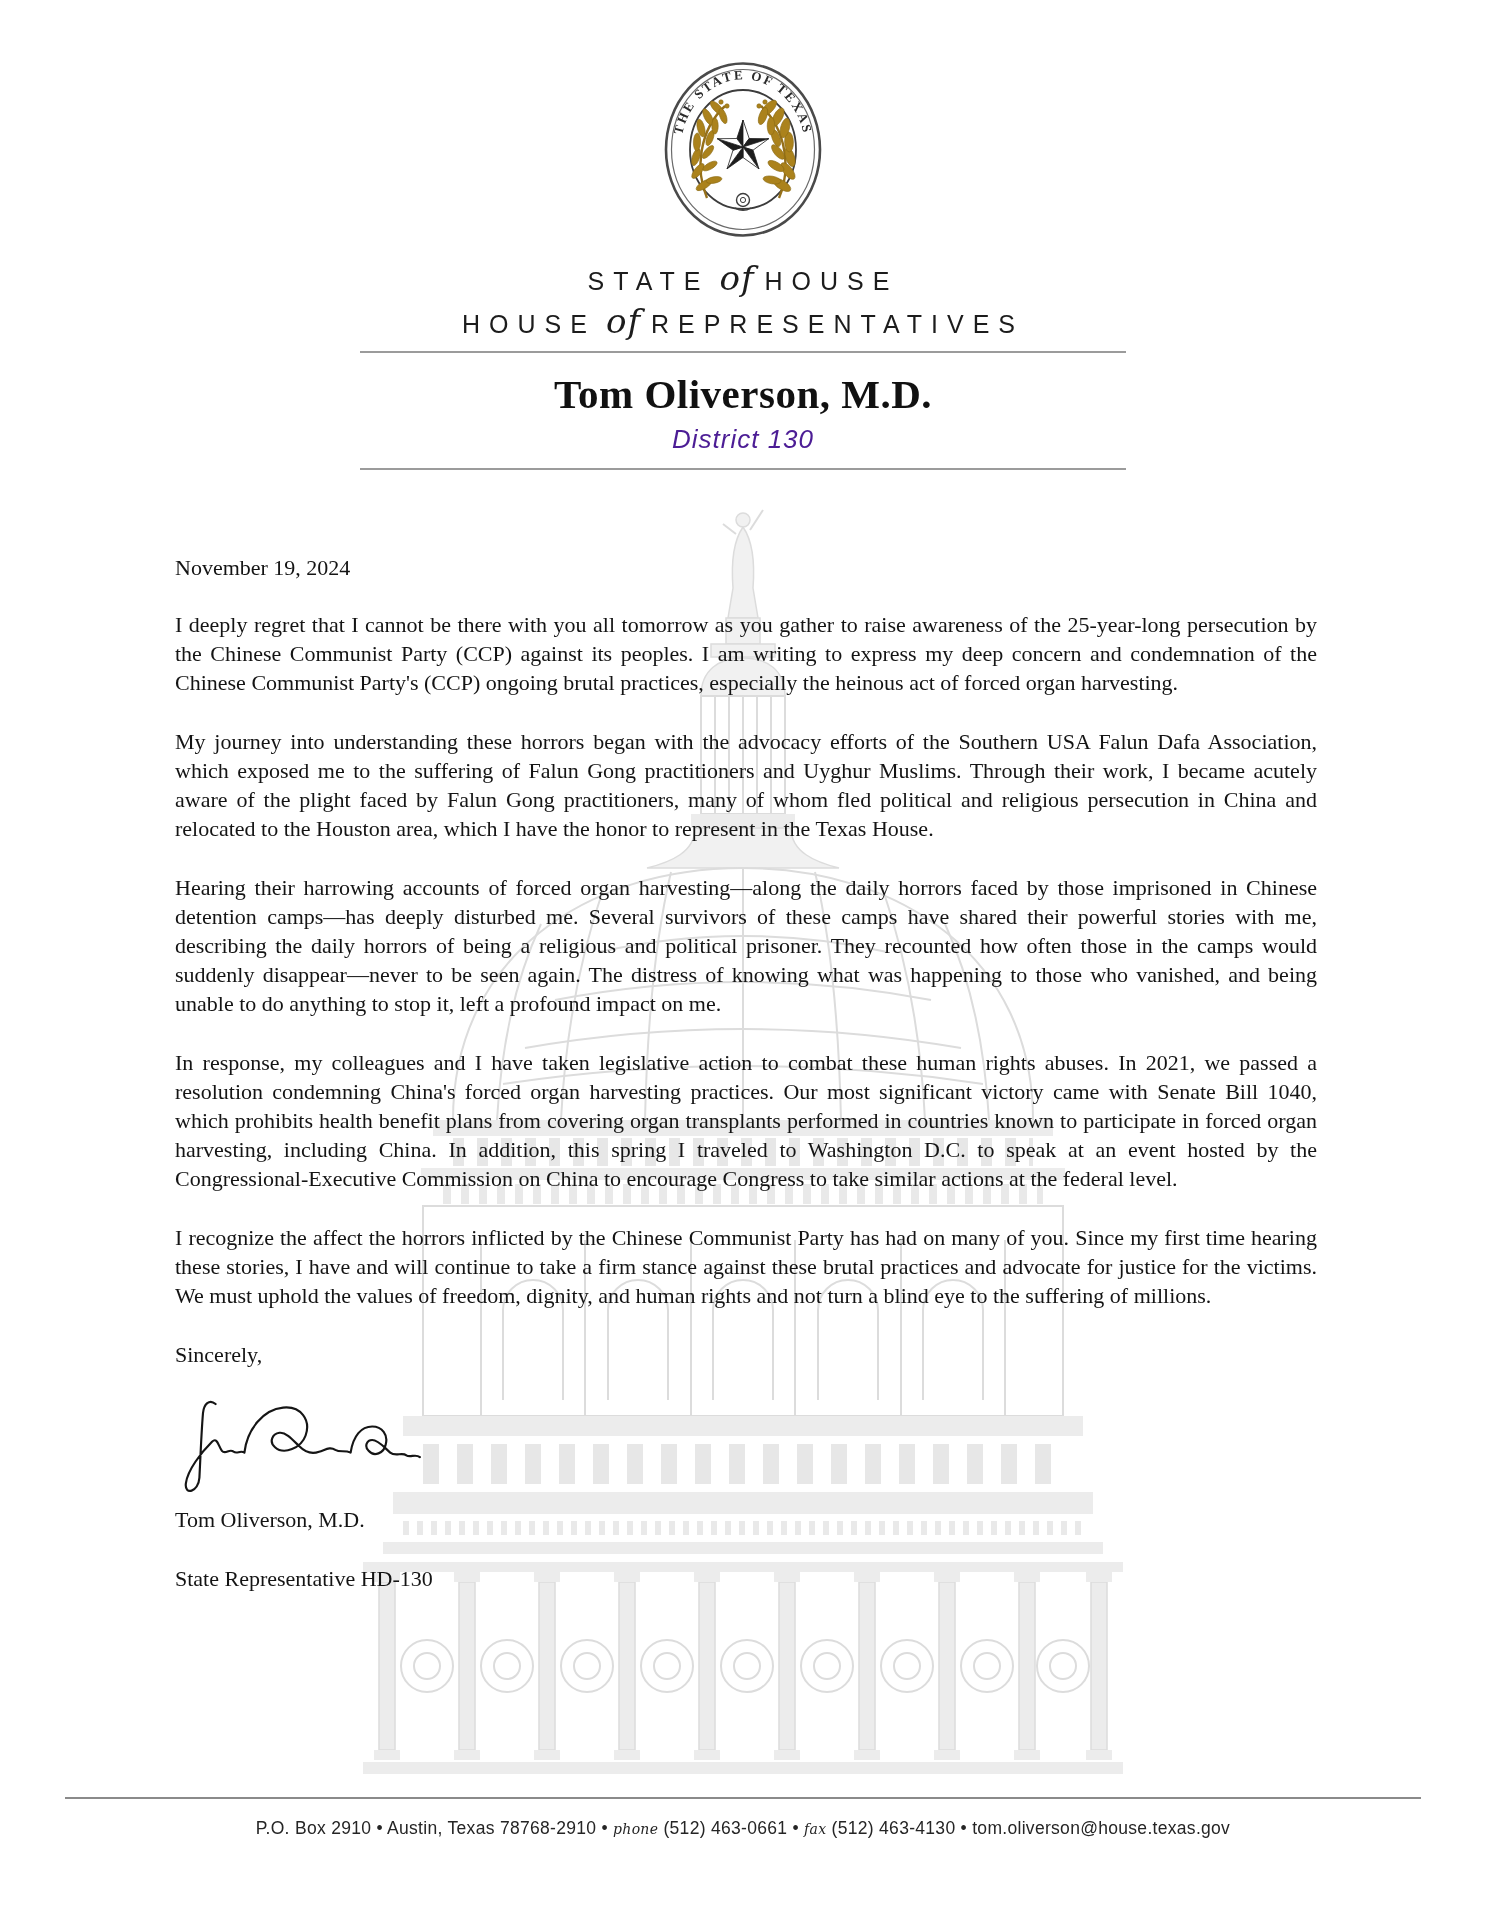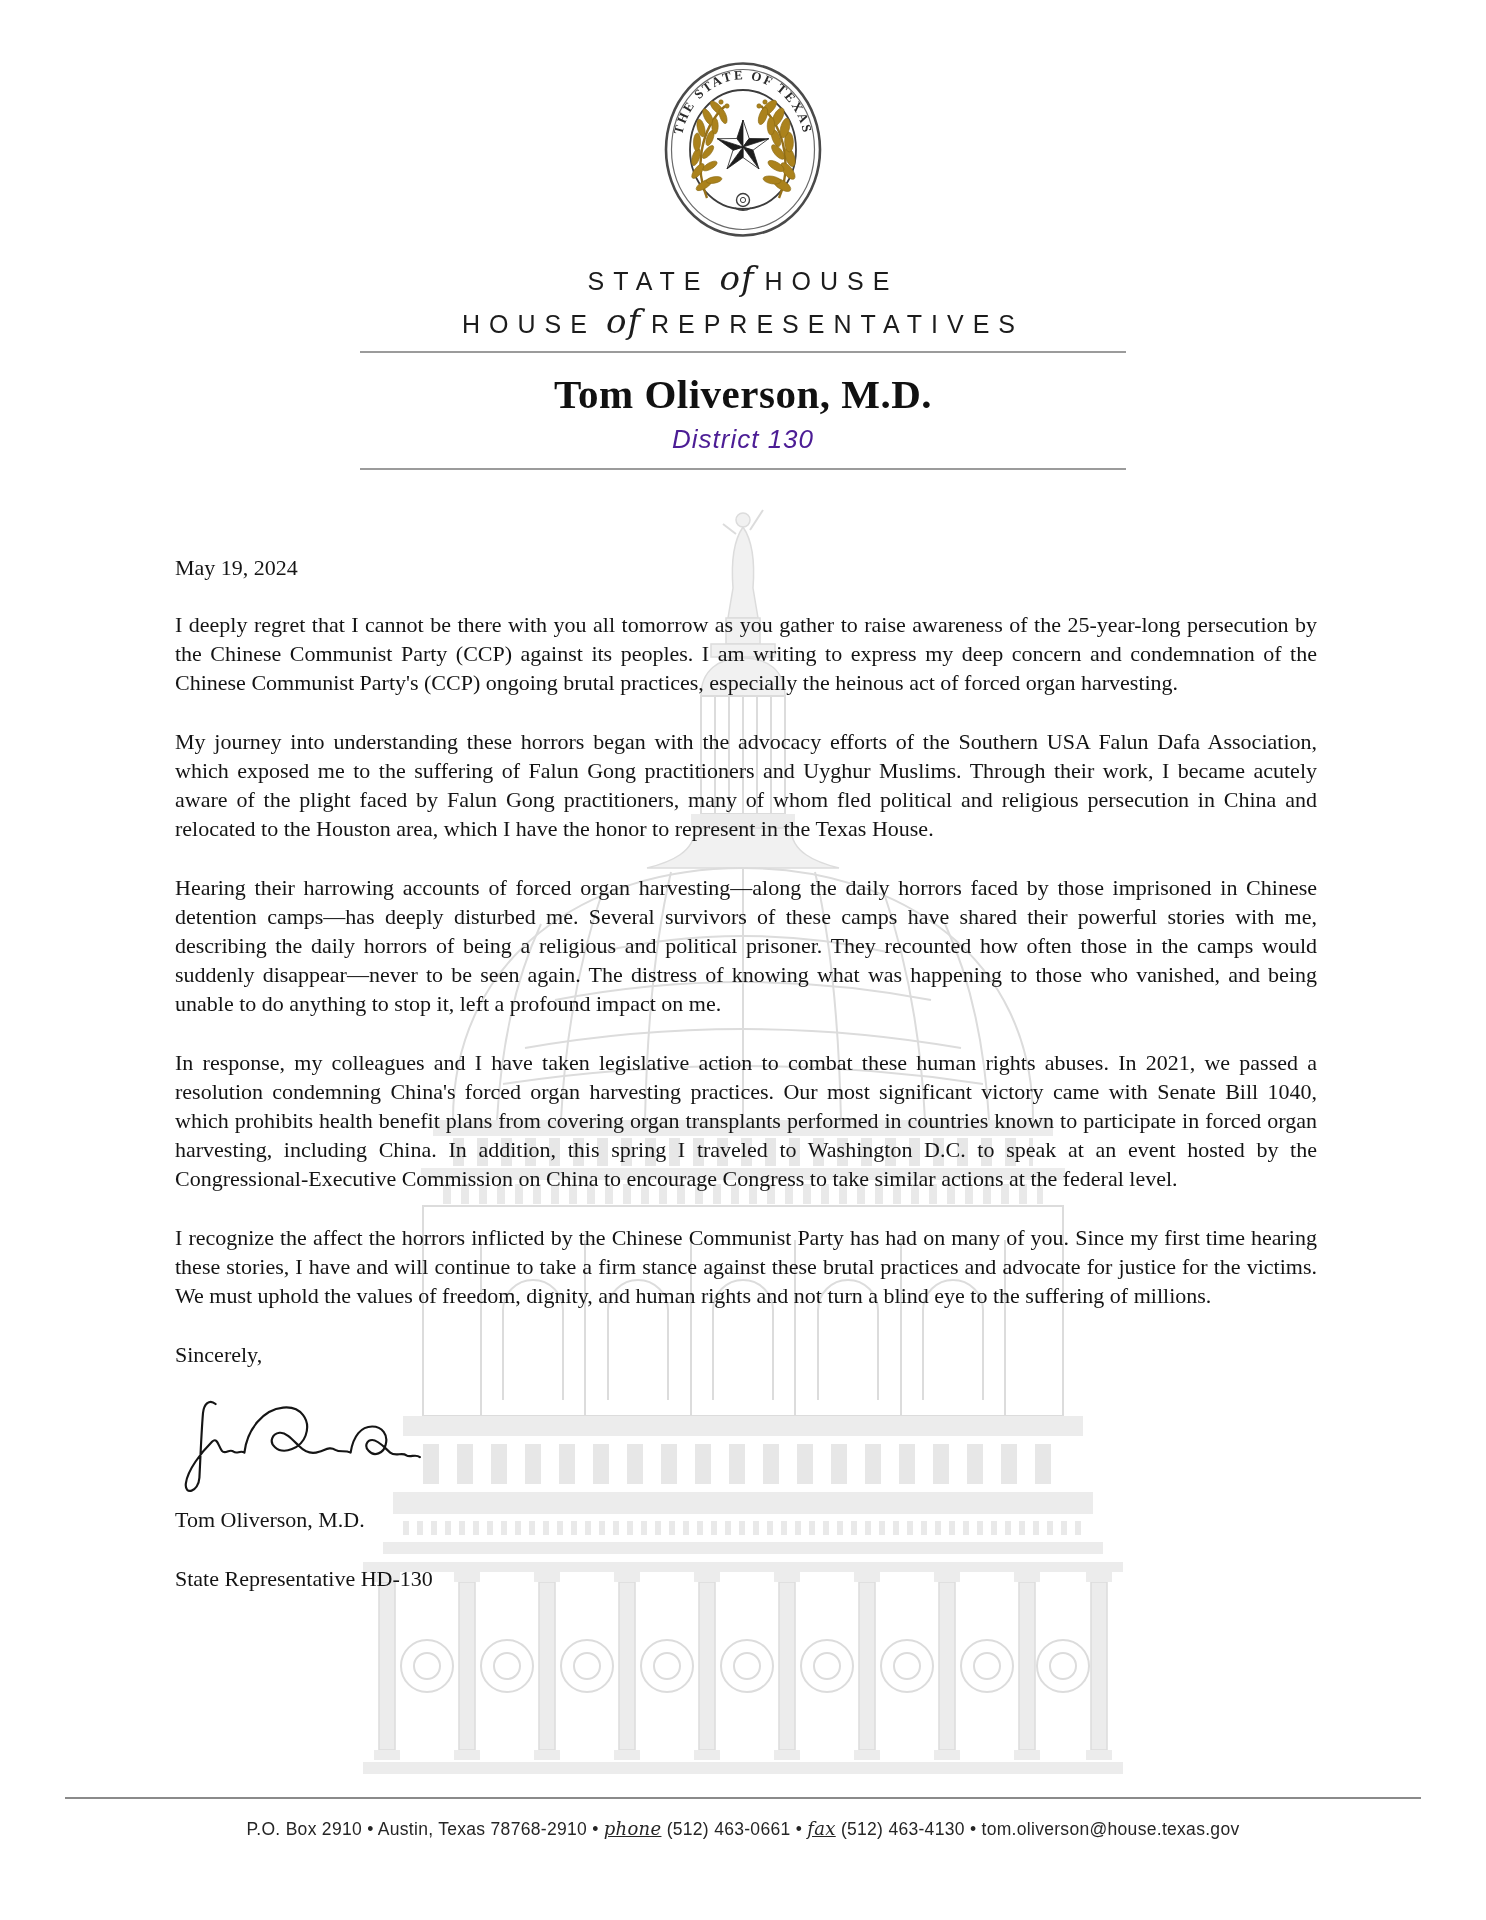--- a/index.html
+++ b/index.html
@@ -93,22 +93,21 @@
     font-family:"Liberation Sans", sans-serif;
     font-size:17.5px;
     color:#252525;
     letter-spacing:0.3px;
     z-index:2;
     white-space:nowrap;
   }
   .footer-text .it{
     font-family:"DejaVu Serif", serif;
     font-style:italic;
-    font-size:18px;
-    text-decoration:underline;
+    font-size:14px;
   }
   
   .wm-s{stroke:#dcdcdc;stroke-width:2;fill:none;}
   .wm-f{fill:#ececec;stroke:none;}
   .wm-fl{fill:#f1f1f1;stroke:#dcdcdc;stroke-width:1.5;}
 </style>
 </head>
 <body>
 
 <div class="page">
@@ -267,21 +266,21 @@
       <span>HOUSE</span><span class="org-of">of</span><span>REPRESENTATIVES</span>
     </div>
 
     <div class="rule rule1"></div>
     <div class="member-name">Tom Oliverson, M.D.</div>
     <div class="member-district">District 130</div>
     <div class="rule rule2"></div>
   </div>
 
   <div class="letter">
-    <p class="date">May 19, 2024</p>
+    <p class="date">November 19, 2024</p>
     <p>I deeply regret that I cannot be there with you all tomorrow as you gather to raise awareness of the 25-year-long persecution by the Chinese Communist Party (CCP) against its peoples. I am writing to express my deep concern and condemnation of the Chinese Communist Party's (CCP) ongoing brutal practices, especially the heinous act of forced organ harvesting.</p>
     <p>My journey into understanding these horrors began with the advocacy efforts of the Southern USA Falun Dafa Association, which exposed me to the suffering of Falun Gong practitioners and Uyghur Muslims. Through their work, I became acutely aware of the plight faced by Falun Gong practitioners, many of whom fled political and religious persecution in China and relocated to the Houston area, which I have the honor to represent in the Texas House.</p>
     <p>Hearing their harrowing accounts of forced organ harvesting—along the daily horrors faced by those imprisoned in Chinese detention camps—has deeply disturbed me. Several survivors of these camps have shared their powerful stories with me, describing the daily horrors of being a religious and political prisoner. They recounted how often those in the camps would suddenly disappear—never to be seen again. The distress of knowing what was happening to those who vanished, and being unable to do anything to stop it, left a profound impact on me.</p>
     <p>In response, my colleagues and I have taken legislative action to combat these human rights abuses. In 2021, we passed a resolution condemning China's forced organ harvesting practices. Our most significant victory came with Senate Bill 1040, which prohibits health benefit plans from covering organ transplants performed in countries known to participate in forced organ harvesting, including China. In addition, this spring I traveled to Washington D.C. to speak at an event hosted by the Congressional-Executive Commission on China to encourage Congress to take similar actions at the federal level.</p>
     <p>I recognize the affect the horrors inflicted by the Chinese Communist Party has had on many of you. Since my first time hearing these stories, I have and will continue to take a firm stance against these brutal practices and advocate for justice for the victims. We must uphold the values of freedom, dignity, and human rights and not turn a blind eye to the suffering of millions.</p>
     <p class="closing">Sincerely,</p>
 
     <svg class="signature-svg" viewBox="0 0 300 120">
       <path d="M44,10 C37,4 31,10 30,20 C28,44 27,74 26,92 C25,108 9,112 11,98
                C13,83 28,64 40,52 C46,46 47,57 51,62 C55,67 59,59 64,63

